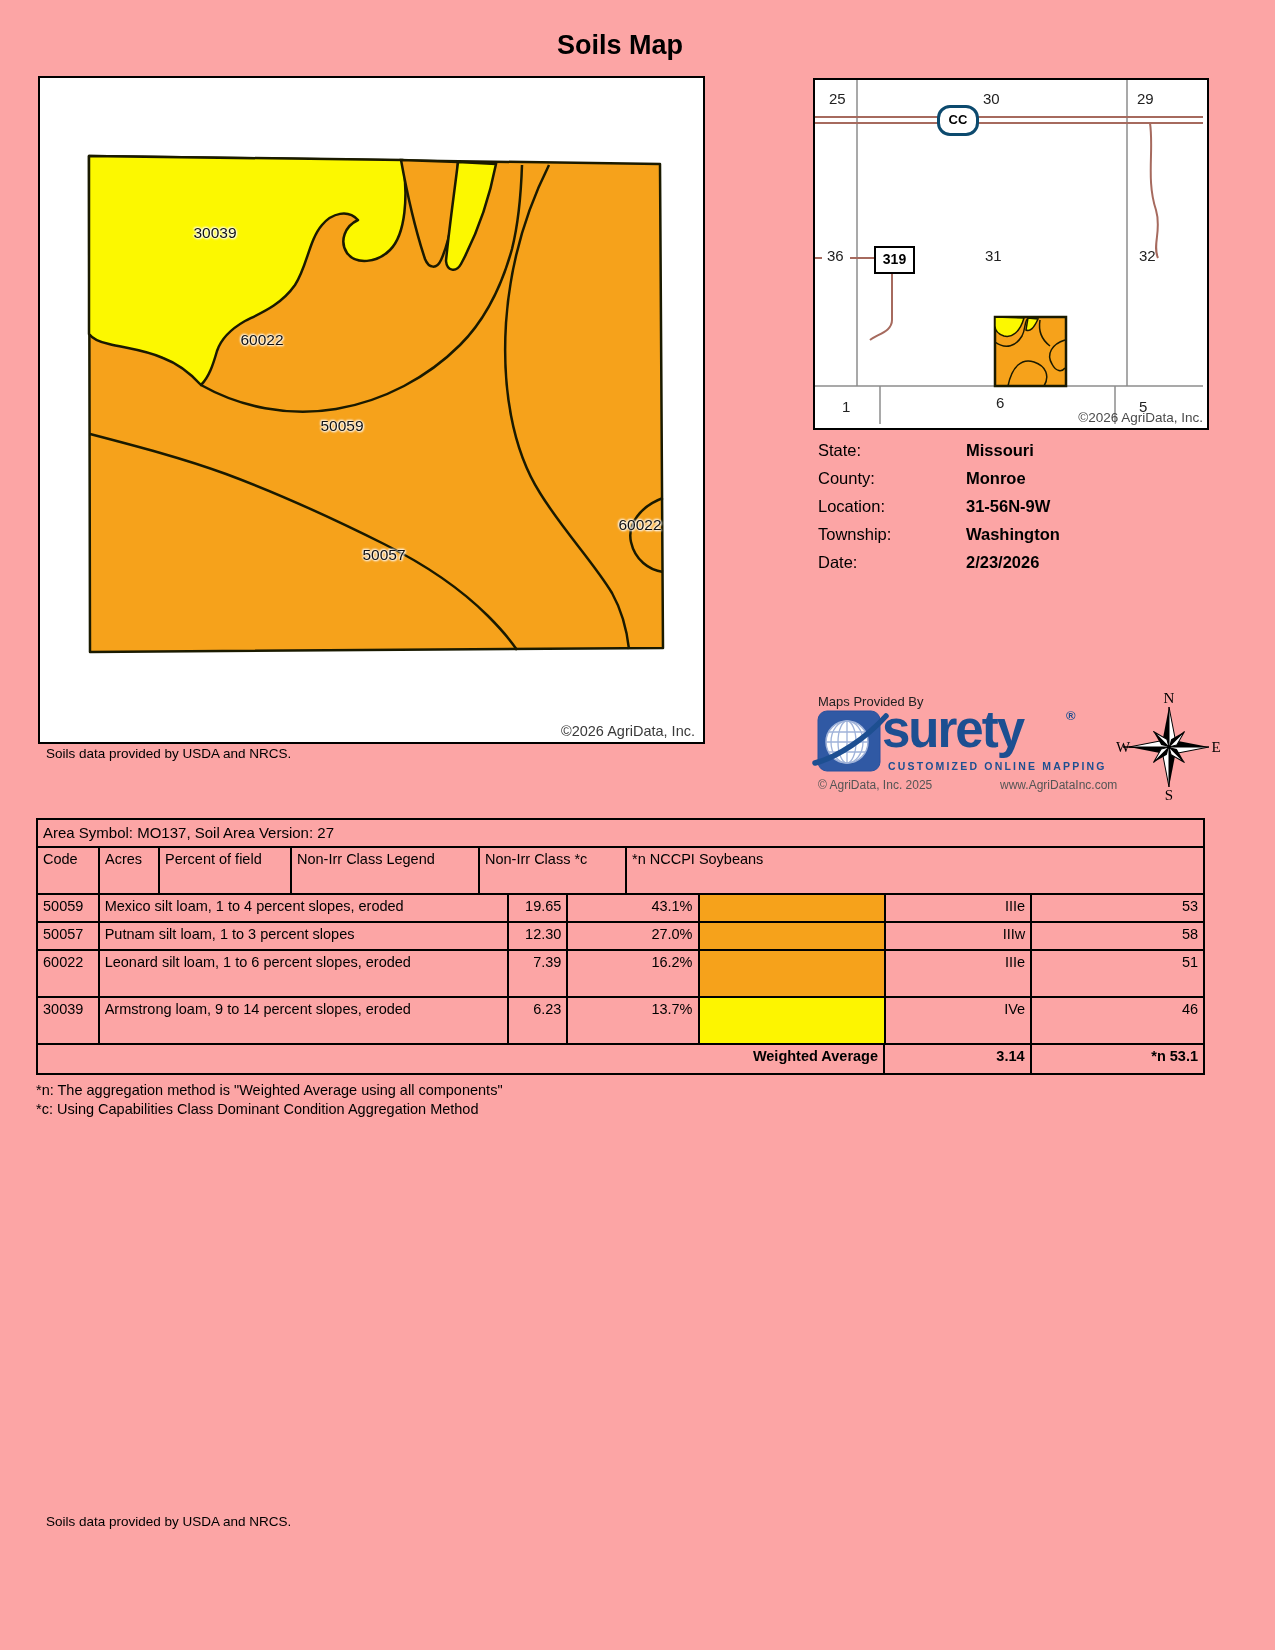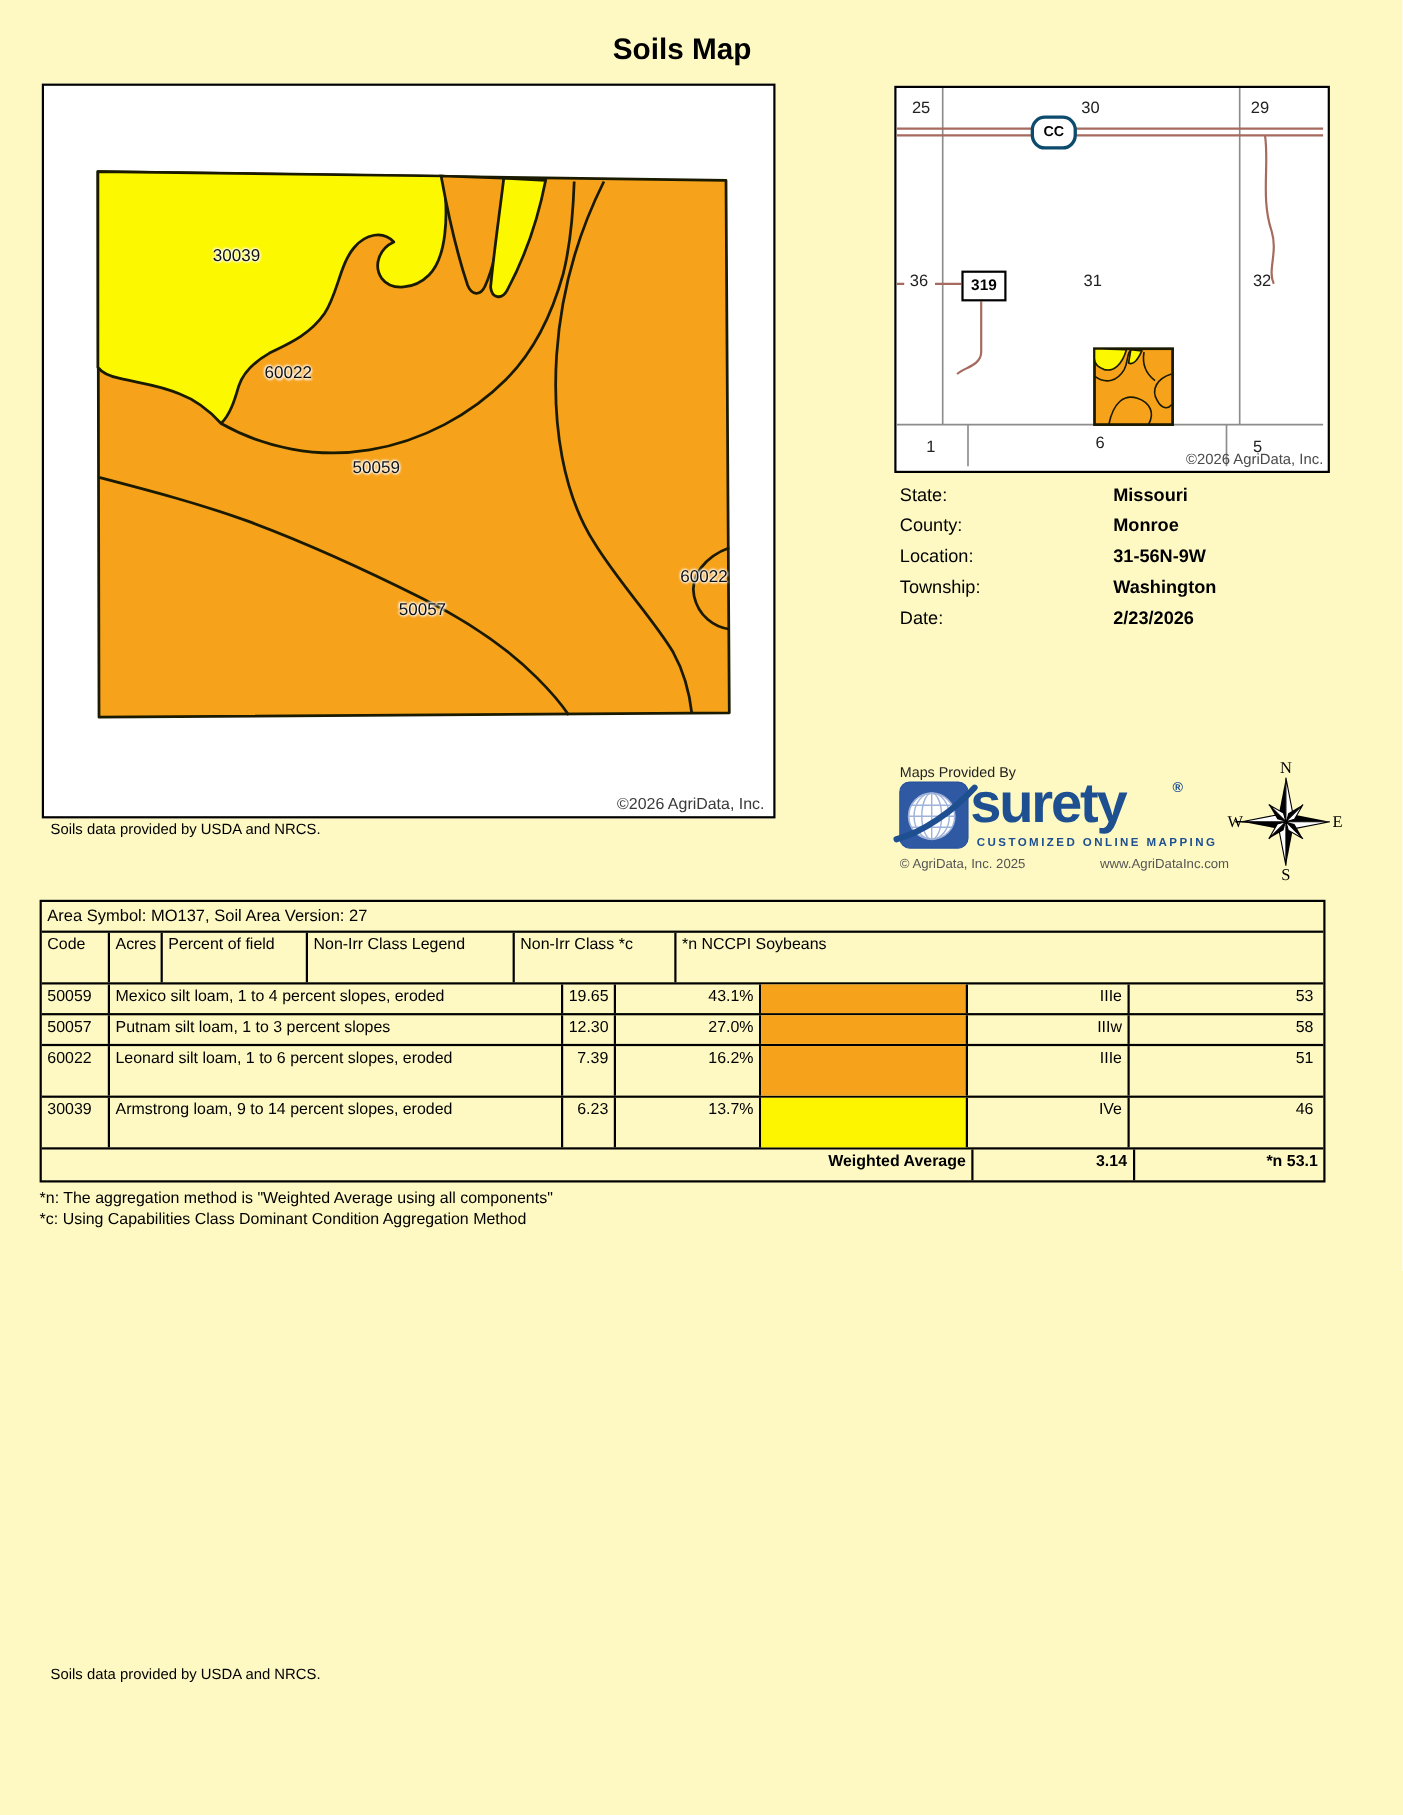--- a/index.html
+++ b/index.html
@@ -1,16 +1,16 @@
 <!DOCTYPE html>
 <html><head>
 <meta charset="utf-8">
 <style>
   html,body{margin:0;padding:0;background:#ffffff;}
-  .page{position:relative;width:1275px;height:1650px;background:#fef9c3;overflow:hidden;
+  .page{position:relative;width:1275px;height:1650px;background:#fca5a5;overflow:hidden;
         font-family:"Liberation Sans","DejaVu Sans",sans-serif;color:#000;}
   .abs{position:absolute;}
 
   
   .title{left:0;top:30px;width:1240px;text-align:center;font-size:27px;font-weight:bold;}
 
   
   .map-panel{left:38px;top:76px;width:663px;height:664px;border:2px solid #000;background:#fff;}
   .map-panel svg{position:absolute;left:0;top:0;}
   .soil-label{position:absolute;transform:translate(-50%,-50%);font-size:15.5px;color:#111;
@@ -24,21 +24,21 @@
   .cc-pill{position:absolute;left:122px;top:25px;width:36px;height:25px;border:3px solid #0c4a6e;
       border-radius:13px;background:#fff;text-align:center;font-weight:bold;font-size:13px;line-height:24px;}
   .r319-box{position:absolute;left:59px;top:166px;width:37px;height:24px;border:2px solid #000;
       background:#fff;text-align:center;font-weight:bold;font-size:14px;line-height:23px;}
   .plat-copyright{position:absolute;right:4px;bottom:3px;font-size:13.5px;color:#4a4a4a;white-space:nowrap;}
 
   
   .info-block{left:818px;top:432px;width:380px;}
   .info-row{display:flex;height:28px;align-items:flex-end;gap:36px;}
   .info-label{width:112px;font-size:16.5px;}
-  .info-value{font-size:16.5px;font-weight:bold;margin-left:46px;}
+  .info-value{font-size:16.5px;font-weight:bold;}
 
   
   .provided-by{left:818px;top:694px;font-size:13px;color:#222;}
   .logo-box{left:818px;top:711px;width:62px;height:60px;}
   .surety-word{left:882px;top:700px;font-size:51px;font-weight:800;color:#1d4f91;letter-spacing:-2px;}
   .surety-reg{left:1066px;top:708px;font-size:13px;color:#1d4f91;font-weight:bold;}
   .surety-tagline{left:888px;top:760px;font-size:10.5px;font-weight:bold;color:#1d4f91;letter-spacing:2.2px;}
   .brand-copy{left:818px;top:778px;font-size:12px;color:#555;}
   .brand-site{left:1000px;top:778px;font-size:12px;color:#555;}
 
@@ -46,21 +46,21 @@
   .compass{left:1114px;top:692px;width:110px;height:110px;}
   .compass text{font-family:"Liberation Serif","DejaVu Serif",serif;font-size:15px;fill:#000;}
 
   
   .soil-table{left:36px;top:818px;width:1169px;border:2px solid #000;box-sizing:border-box;font-size:14.5px;}
   .area-bar{border-bottom:2px solid #000;height:26px;line-height:25px;padding-left:5px;font-size:15px;}
   .trow{display:flex;border-bottom:2px solid #000;box-sizing:border-box;}
   .trow:last-child{border-bottom:none;}
   .tcell{box-sizing:border-box;border-right:2px solid #000;padding:3px 5px;overflow:hidden;}
   .tcell:last-child{border-right:none;}
-  .c0{width:62px;}  .c1{width:412px;} .c2{width:48px;}  .c3{width:132px;}
+  .c0{width:62px;}  .c1{width:412px;} .c2{width:60px;}  .c3{width:132px;}
   .c4{width:188px;} .c5{width:147px;} .c6{width:172px;}
   .hd{height:47px;}
   .r-sm{height:28px;} .r-lg{height:47px;}
   .num{text-align:right;}
   .legend-cell{padding:0;}
   .wavg{height:28px;font-weight:bold;}
   .wavg .merged{width:850px;text-align:right;border-right:2px solid #000;padding:3px 5px;box-sizing:border-box;}
   .footnotes{left:36px;top:1081px;font-size:14.5px;line-height:19px;}
   .footer-note{left:46px;top:1514px;font-size:13.5px;}
 </style>

